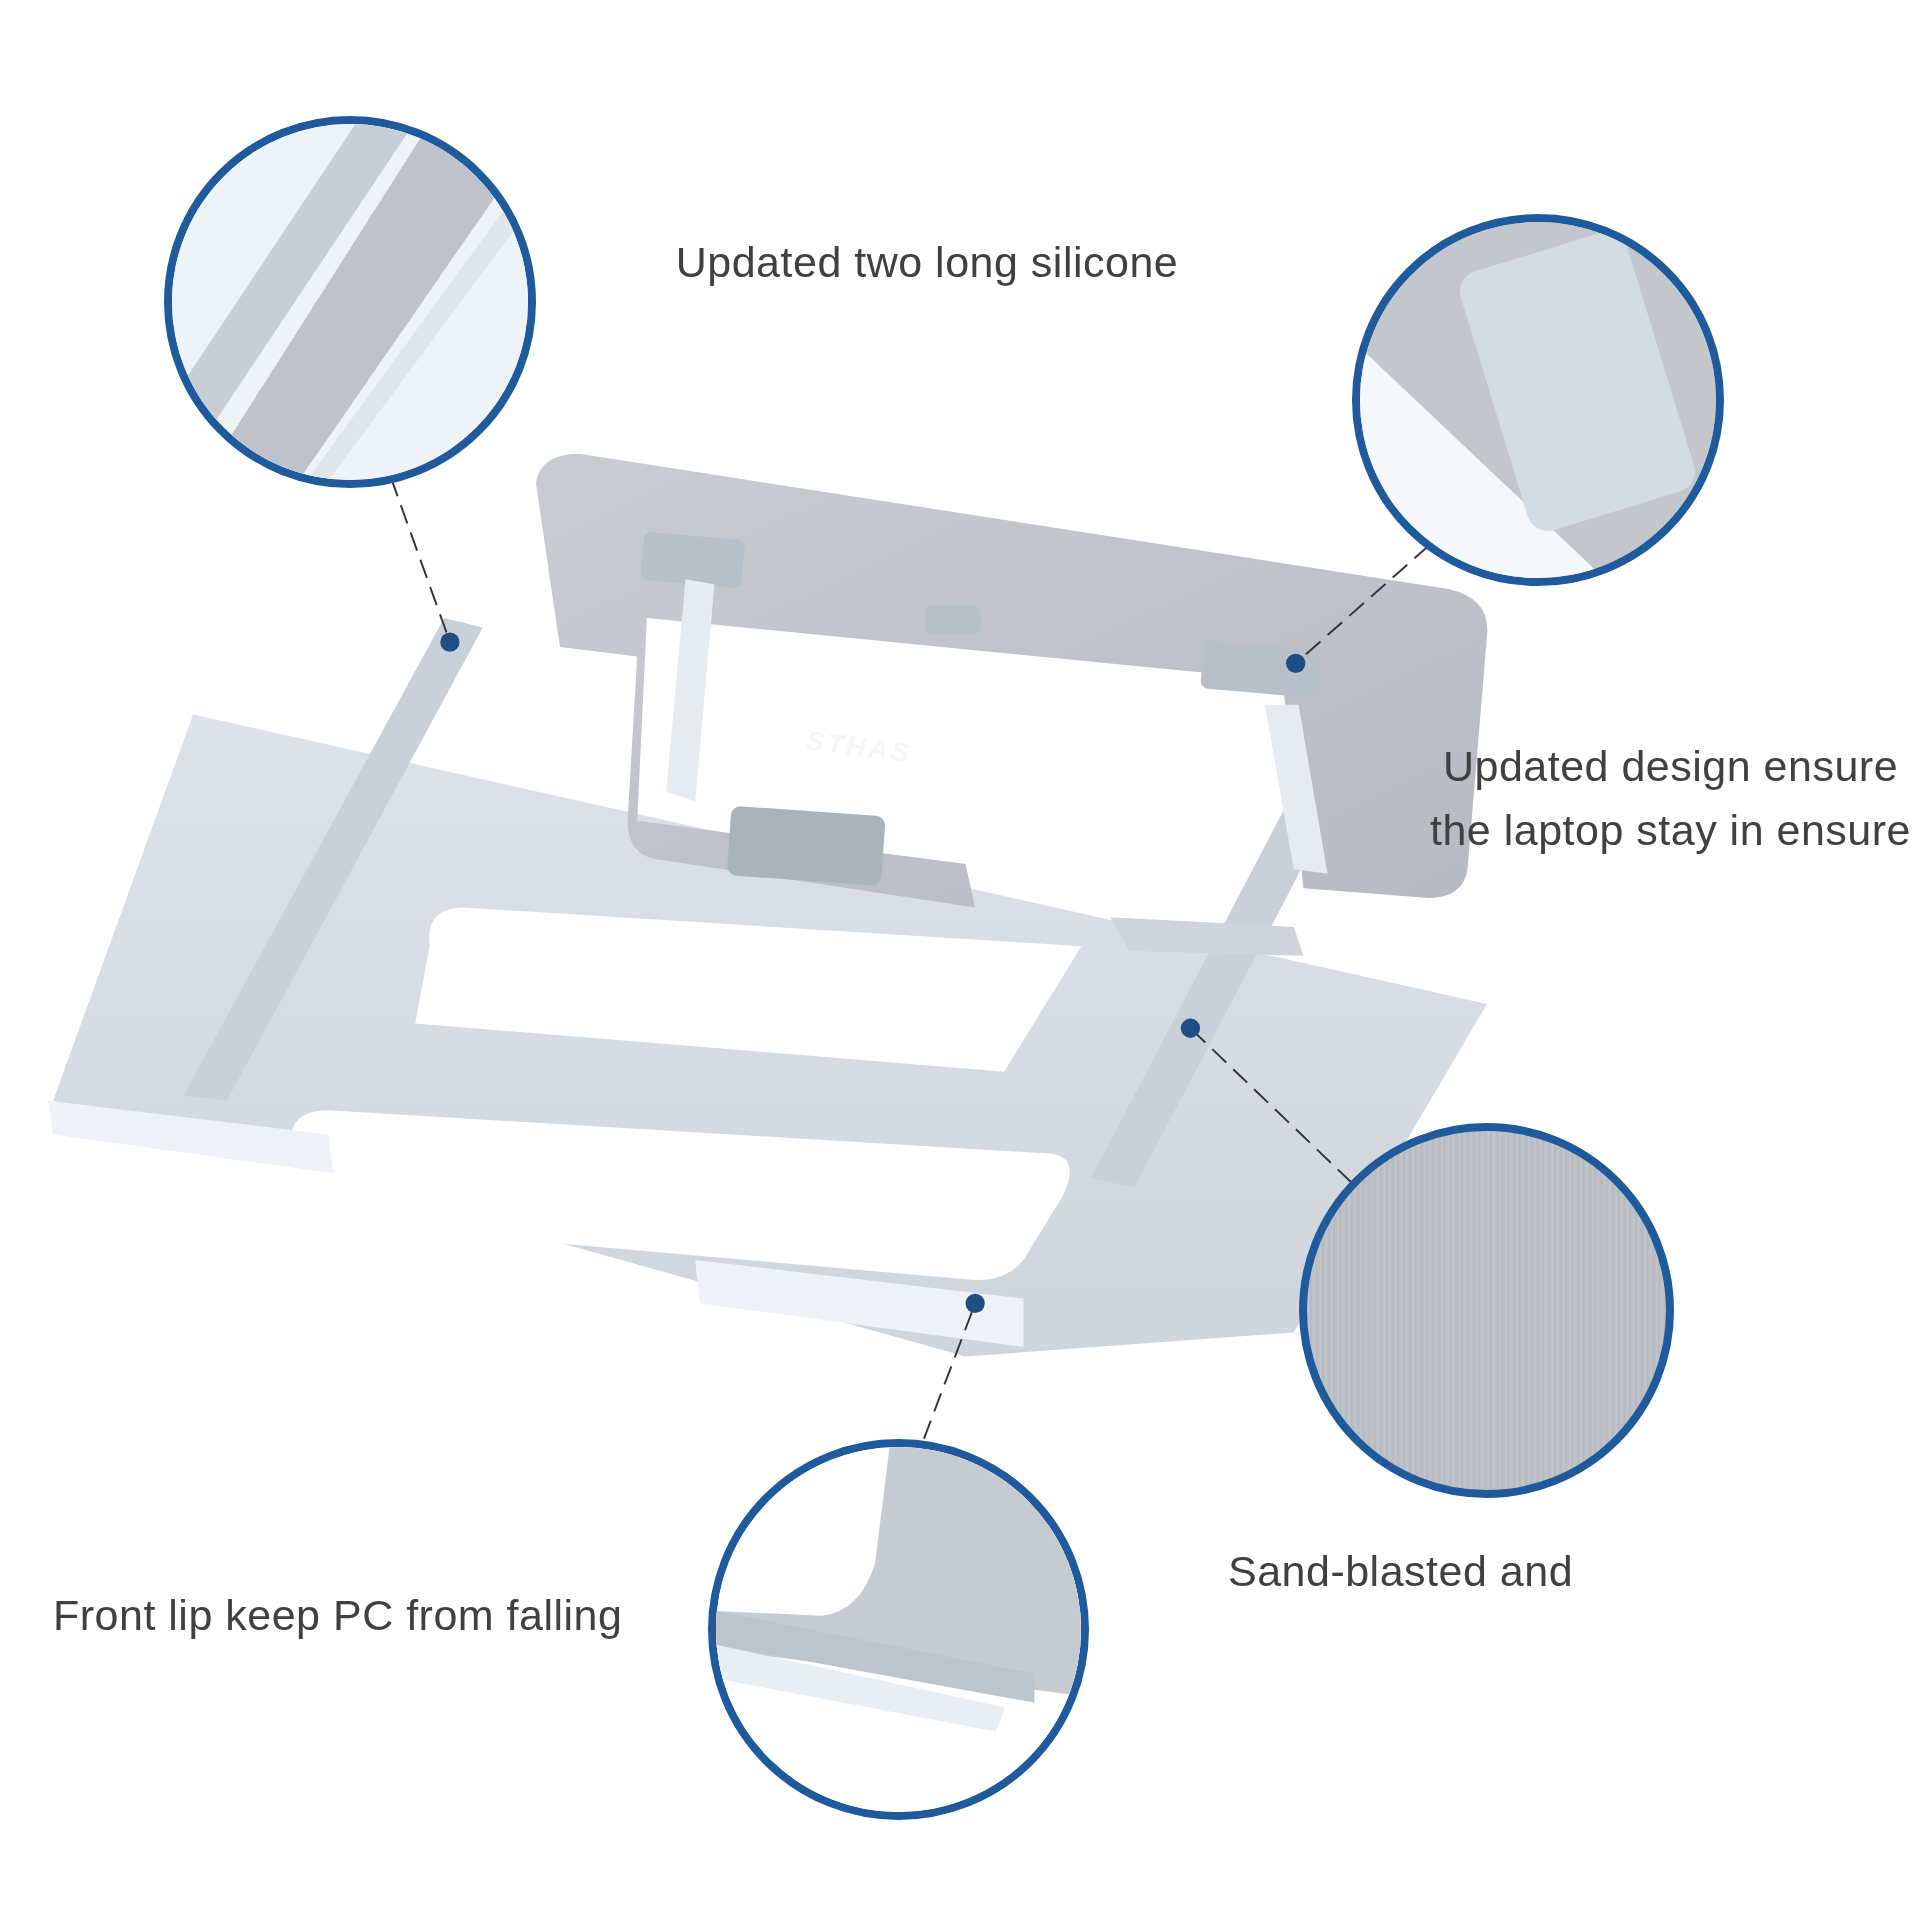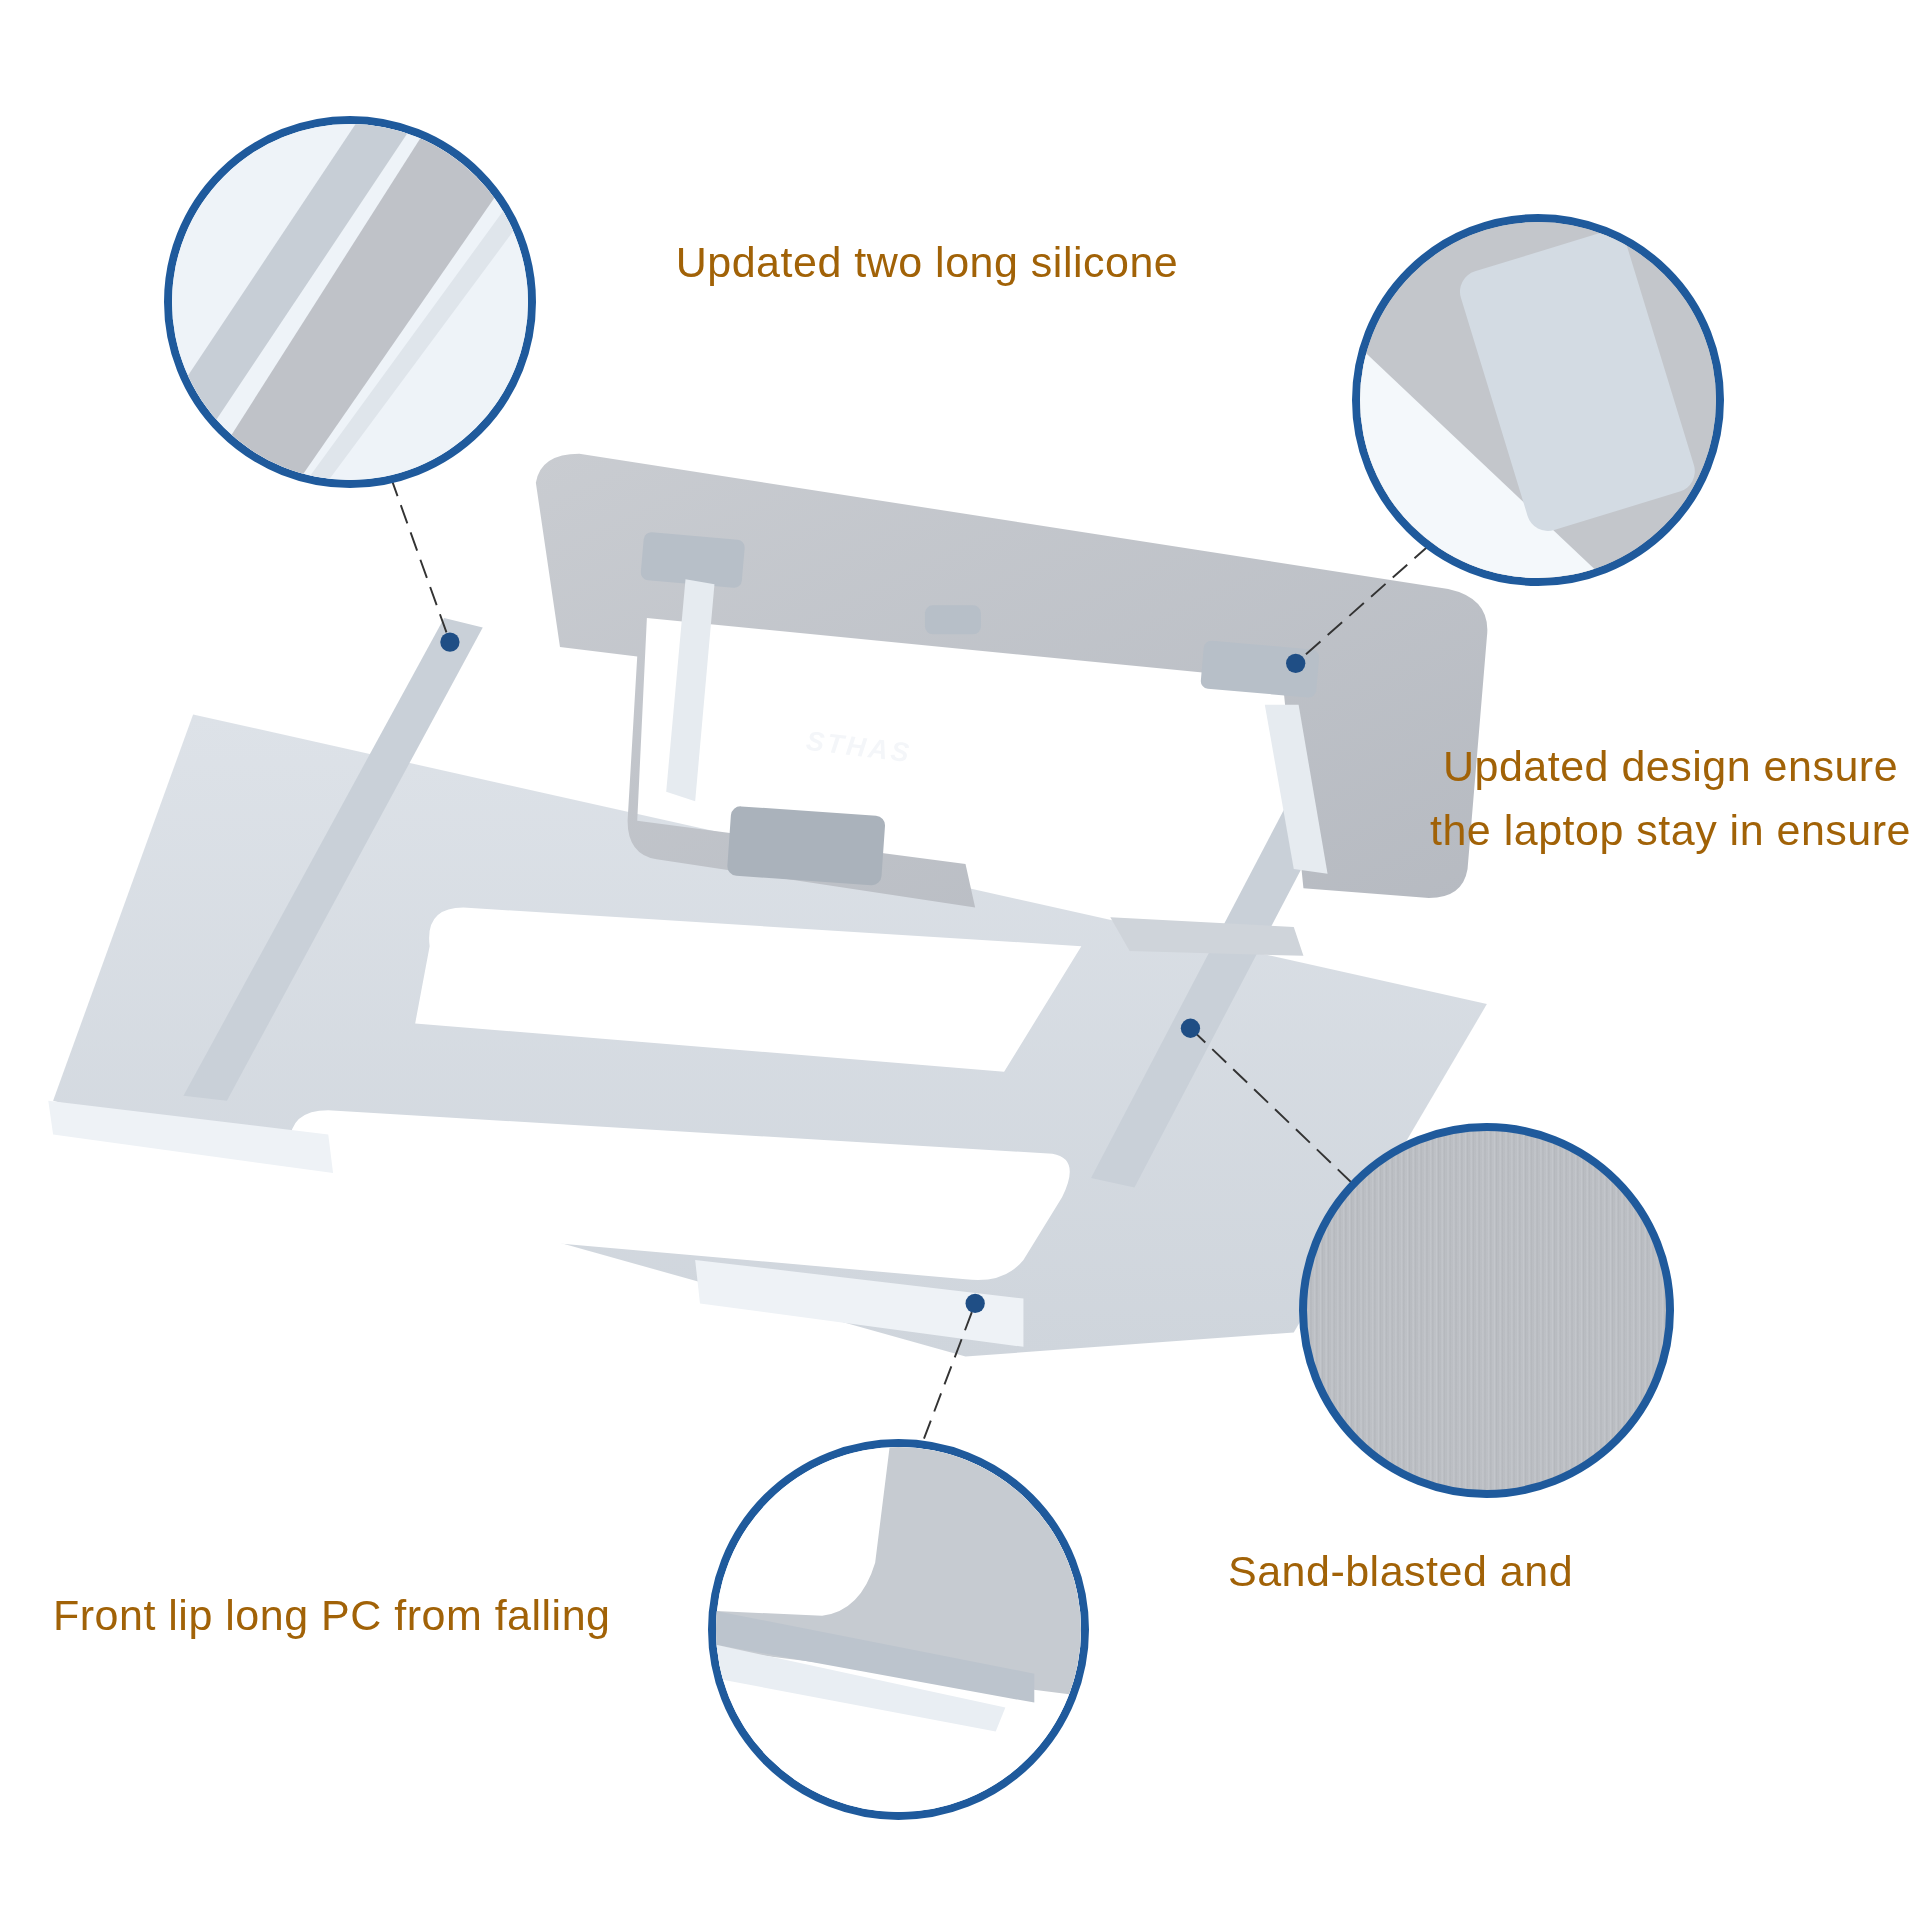--- a/index.html
+++ b/index.html
@@ -1,18 +1,18 @@
 <!DOCTYPE html>
 <html><head>
 <meta charset="utf-8">
 <style>
   html, body { margin:0; padding:0; background:#ffffff; }
   body { width:1931px; height:1931px; position:relative; overflow:hidden;
          font-family:"Liberation Sans", sans-serif; color:#333333; }
-  .caption { position:absolute; font-size:43px; line-height:64px; color:#a16207; letter-spacing:0.5px; }
+  .caption { position:absolute; font-size:43px; line-height:64px; color:#404040; letter-spacing:0.5px; }
   .caption span { display:block; white-space:nowrap; }
   .center { text-align:center; }
   .left { text-align:left; }
   .circle { position:absolute; border-radius:50%; border:8.7px solid #1f5a9c; overflow:hidden; box-sizing:border-box; }
   .leader { position:absolute; left:0; top:0; }
   .stand { position:absolute; left:0; top:0; }
   .brand { position:absolute; left:806px; top:732px; font-size:27px; font-weight:bold; font-style:italic;
            color:#f4f6f9; letter-spacing:2.9px; transform:rotate(7deg); font-family:"Liberation Sans", sans-serif; }
 </style>
 </head>
@@ -109,15 +109,15 @@
 <div class="caption center" style="left:1410px; top:734px; width:521px;">
   <span>Updated design ensure</span>
   <span>the laptop stay in ensure</span>
 </div>
 
 <div class="caption center" style="left:1159px; top:1539px; width:483px;">
   <span>Sand-blasted and</span>
 </div>
 
 <div class="caption left" style="left:53px; top:1583px; width:657px;">
-  <span>Front lip long PC from falling</span>
+  <span>Front lip keep PC from falling</span>
 </div>
 
 
 </body></html>

